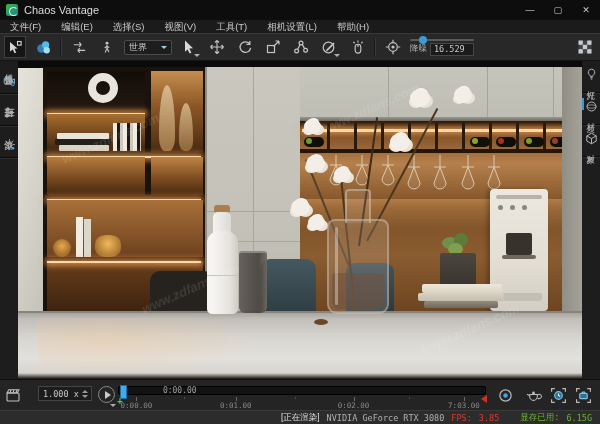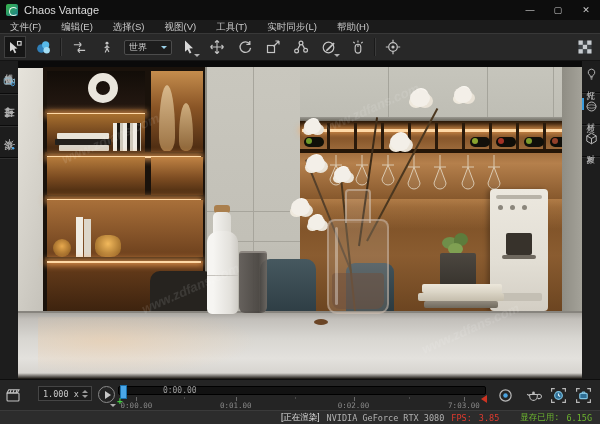--- a/index.html
+++ b/index.html
@@ -109,21 +109,21 @@
       <div class="winbtn">✕</div>
     </div>
   </div>
 
   <div class="menubar">
     <span class="menuitem">文件(F)</span>
     <span class="menuitem">编辑(E)</span>
     <span class="menuitem">选择(S)</span>
     <span class="menuitem">视图(V)</span>
     <span class="menuitem">工具(T)</span>
-    <span class="menuitem">实时同步(L)</span>
+    <span class="menuitem">相机设置(L)</span>
     <span class="menuitem">帮助(H)</span>
   </div>
 
   <div class="toolbar">
     <div class="tbtn active">
       <svg width="16" height="16" viewBox="0 0 16 16">
         <path d="M3 3 L10.5 9.5 L7.4 9.8 L9.2 13.6 L7.6 14.3 L5.8 10.5 L3 12.6 Z" fill="#d6d6d6"></path>
         <rect x="10.5" y="2.5" width="3.6" height="3.6" fill="none" stroke="#d6d6d6" stroke-width="1.1"></rect>
       </svg>
     </div>
@@ -194,20 +194,29 @@
           <path d="M8.5 5 v3 M8.5 1 v2.2 M3.5 2.5 L5 4 M13.5 2.5 L12 4"></path>
       </svg>
     </div>
     <div class="tsep"></div>
     <div class="tbtn">
       <svg width="16" height="16" viewBox="0 0 16 16" stroke="#c4c4c4" stroke-width="1.2" fill="none">
         <circle cx="8" cy="8" r="4.3"></circle>
           <circle cx="8" cy="8" r="1.6" fill="#c4c4c4" stroke="none"></circle>
         <path d="M0.8 8 h2.6 M12.6 8 h2.6 M8 0.8 v2.6 M8 12.6 v2.6"></path>
       </svg>
+    </div>
+    <div class="slgroup" style="width:64px">
+      <div class="sltrack">
+        <div class="slhandle" style="left:14%"></div>
+      </div>
+      <div class="slrow">
+        <span class="sllabel">降噪</span>
+        <span class="slvalue">16.529</span>
+      </div>
     </div>
     <div class="tbtn" style="margin-left:auto">
       <svg width="16" height="16" viewBox="0 0 16 16">
         <rect x="1.5" y="1.5" width="13" height="13" fill="#3e4347"></rect>
         <rect x="1.5" y="1.5" width="4.3" height="4.3" fill="#c8ccd0"></rect>
           <rect x="10.2" y="1.5" width="4.3" height="4.3" fill="#c8ccd0"></rect>
         <rect x="5.8" y="5.8" width="4.3" height="4.3" fill="#c8ccd0"></rect>
         <rect x="1.5" y="10.2" width="4.3" height="4.3" fill="#c8ccd0"></rect>
           <rect x="10.2" y="10.2" width="4.3" height="4.3" fill="#c8ccd0"></rect>
       </svg>

